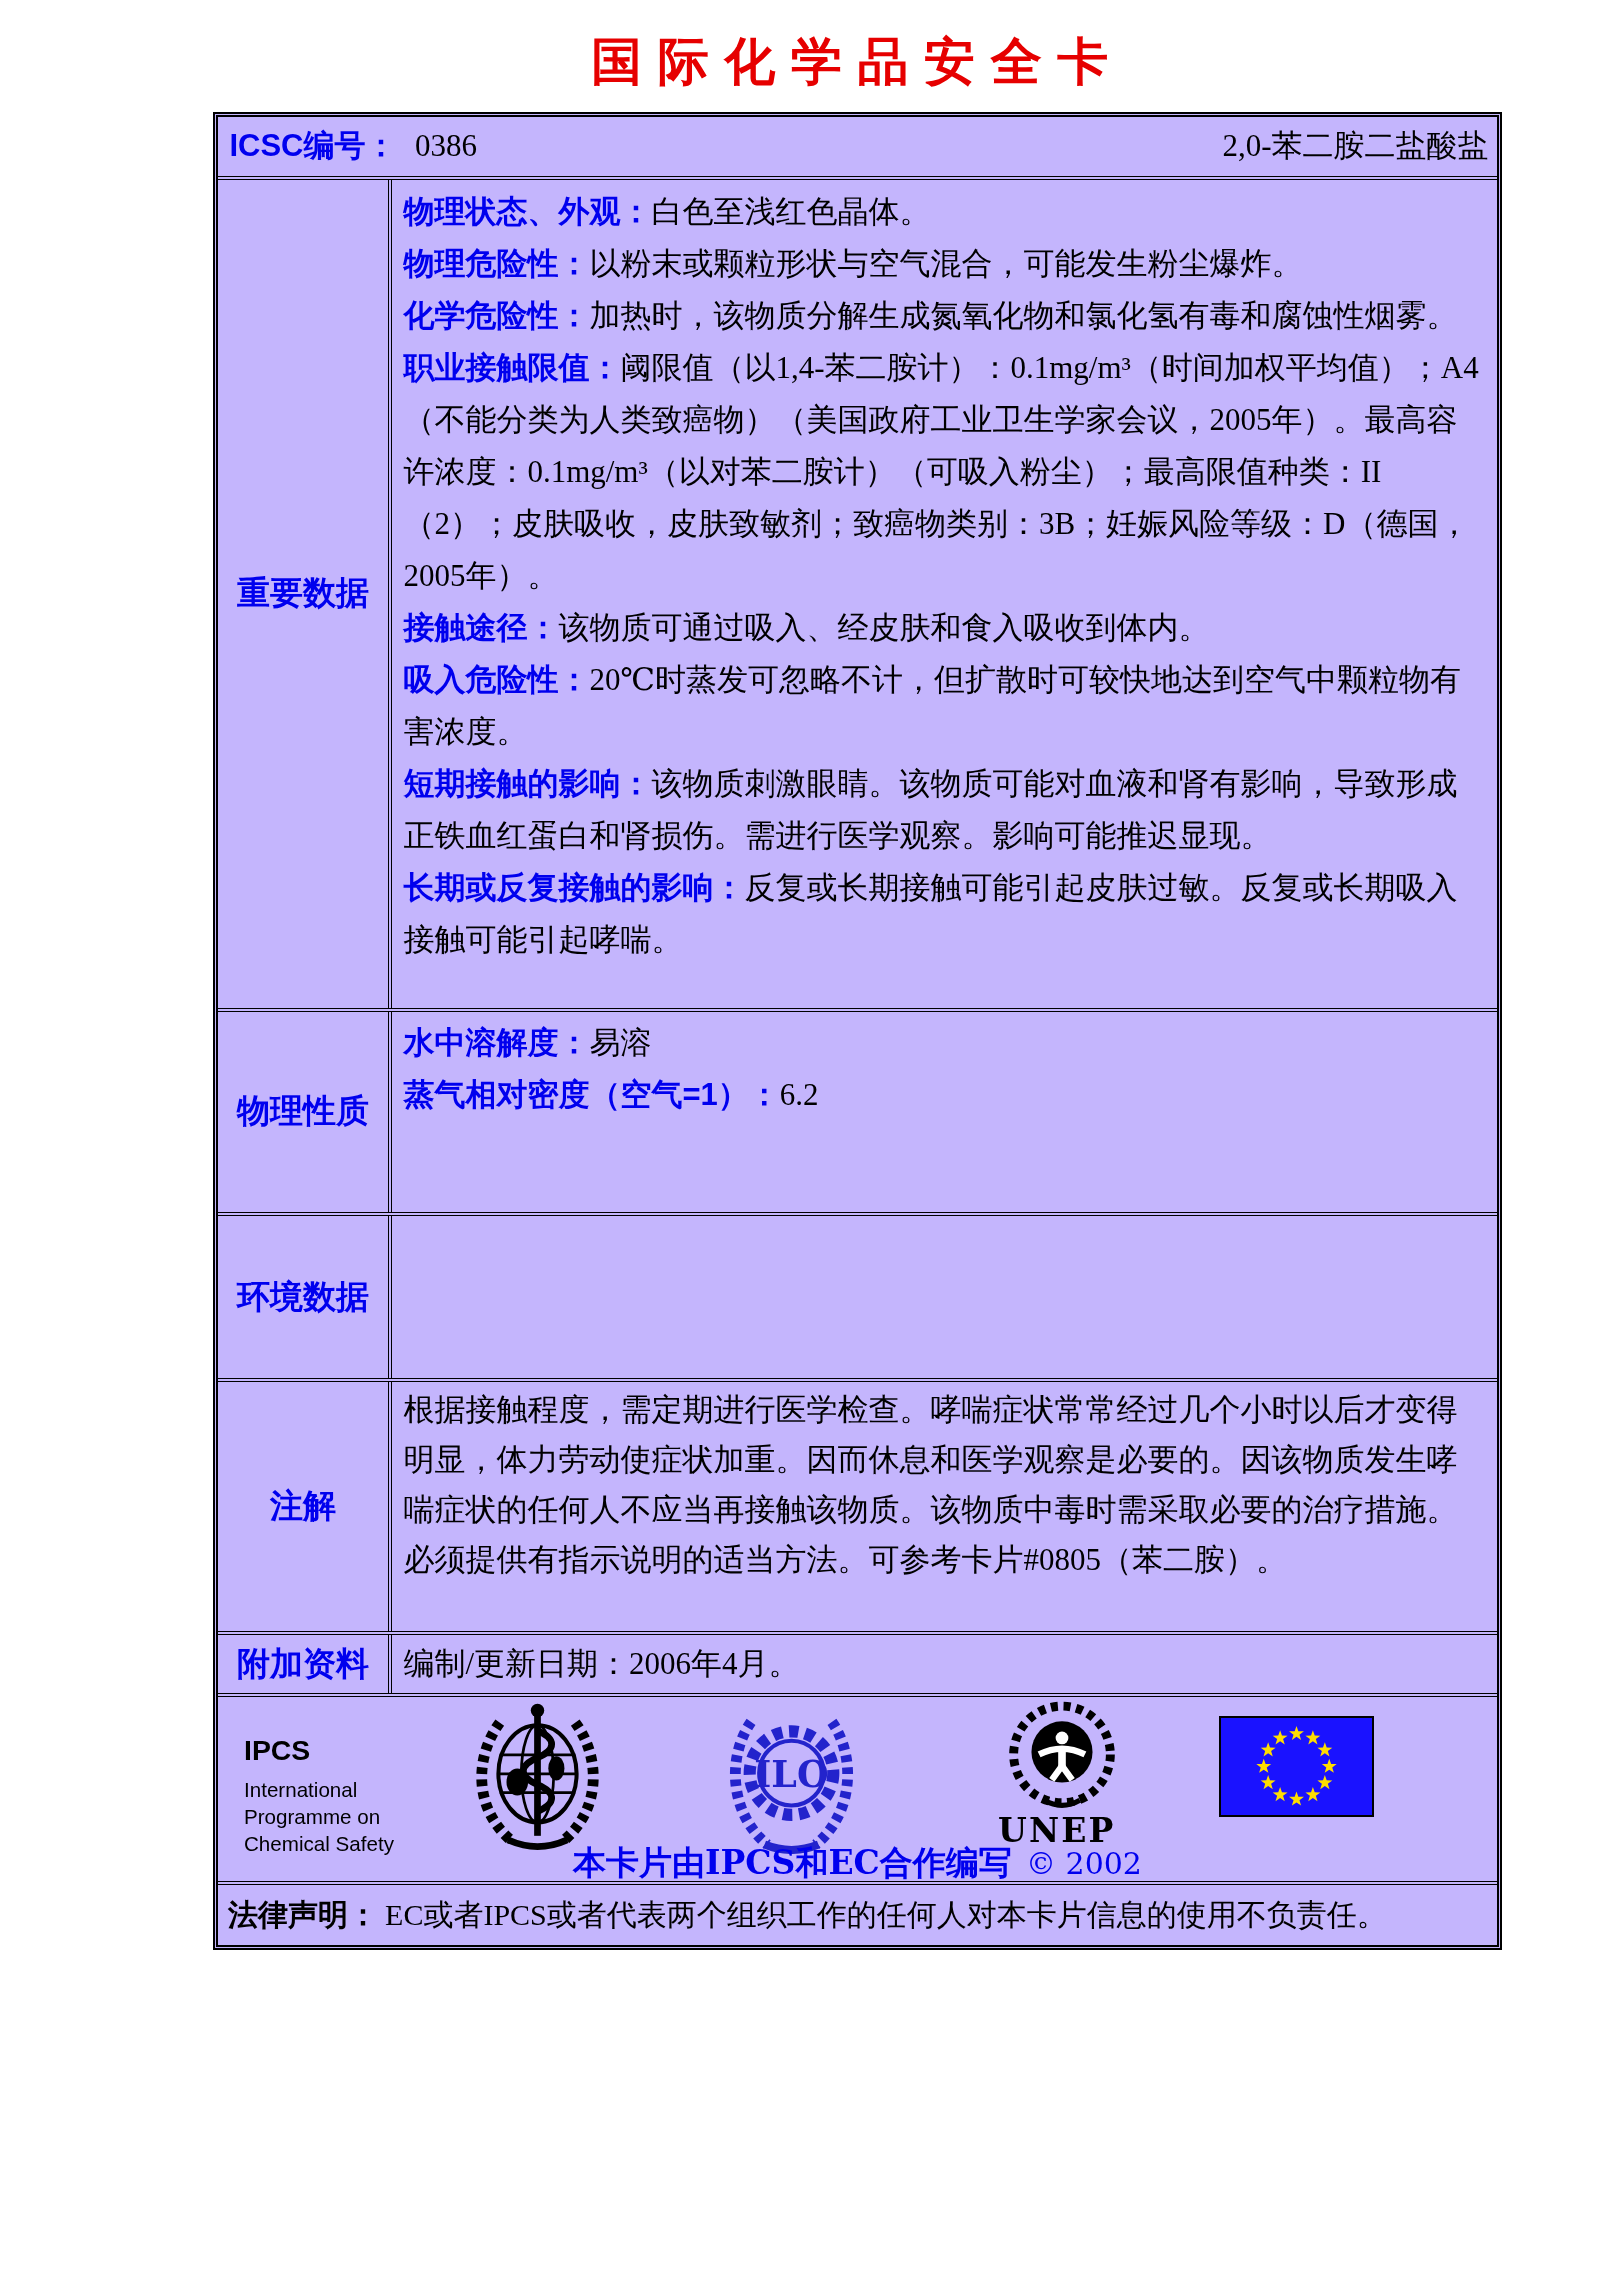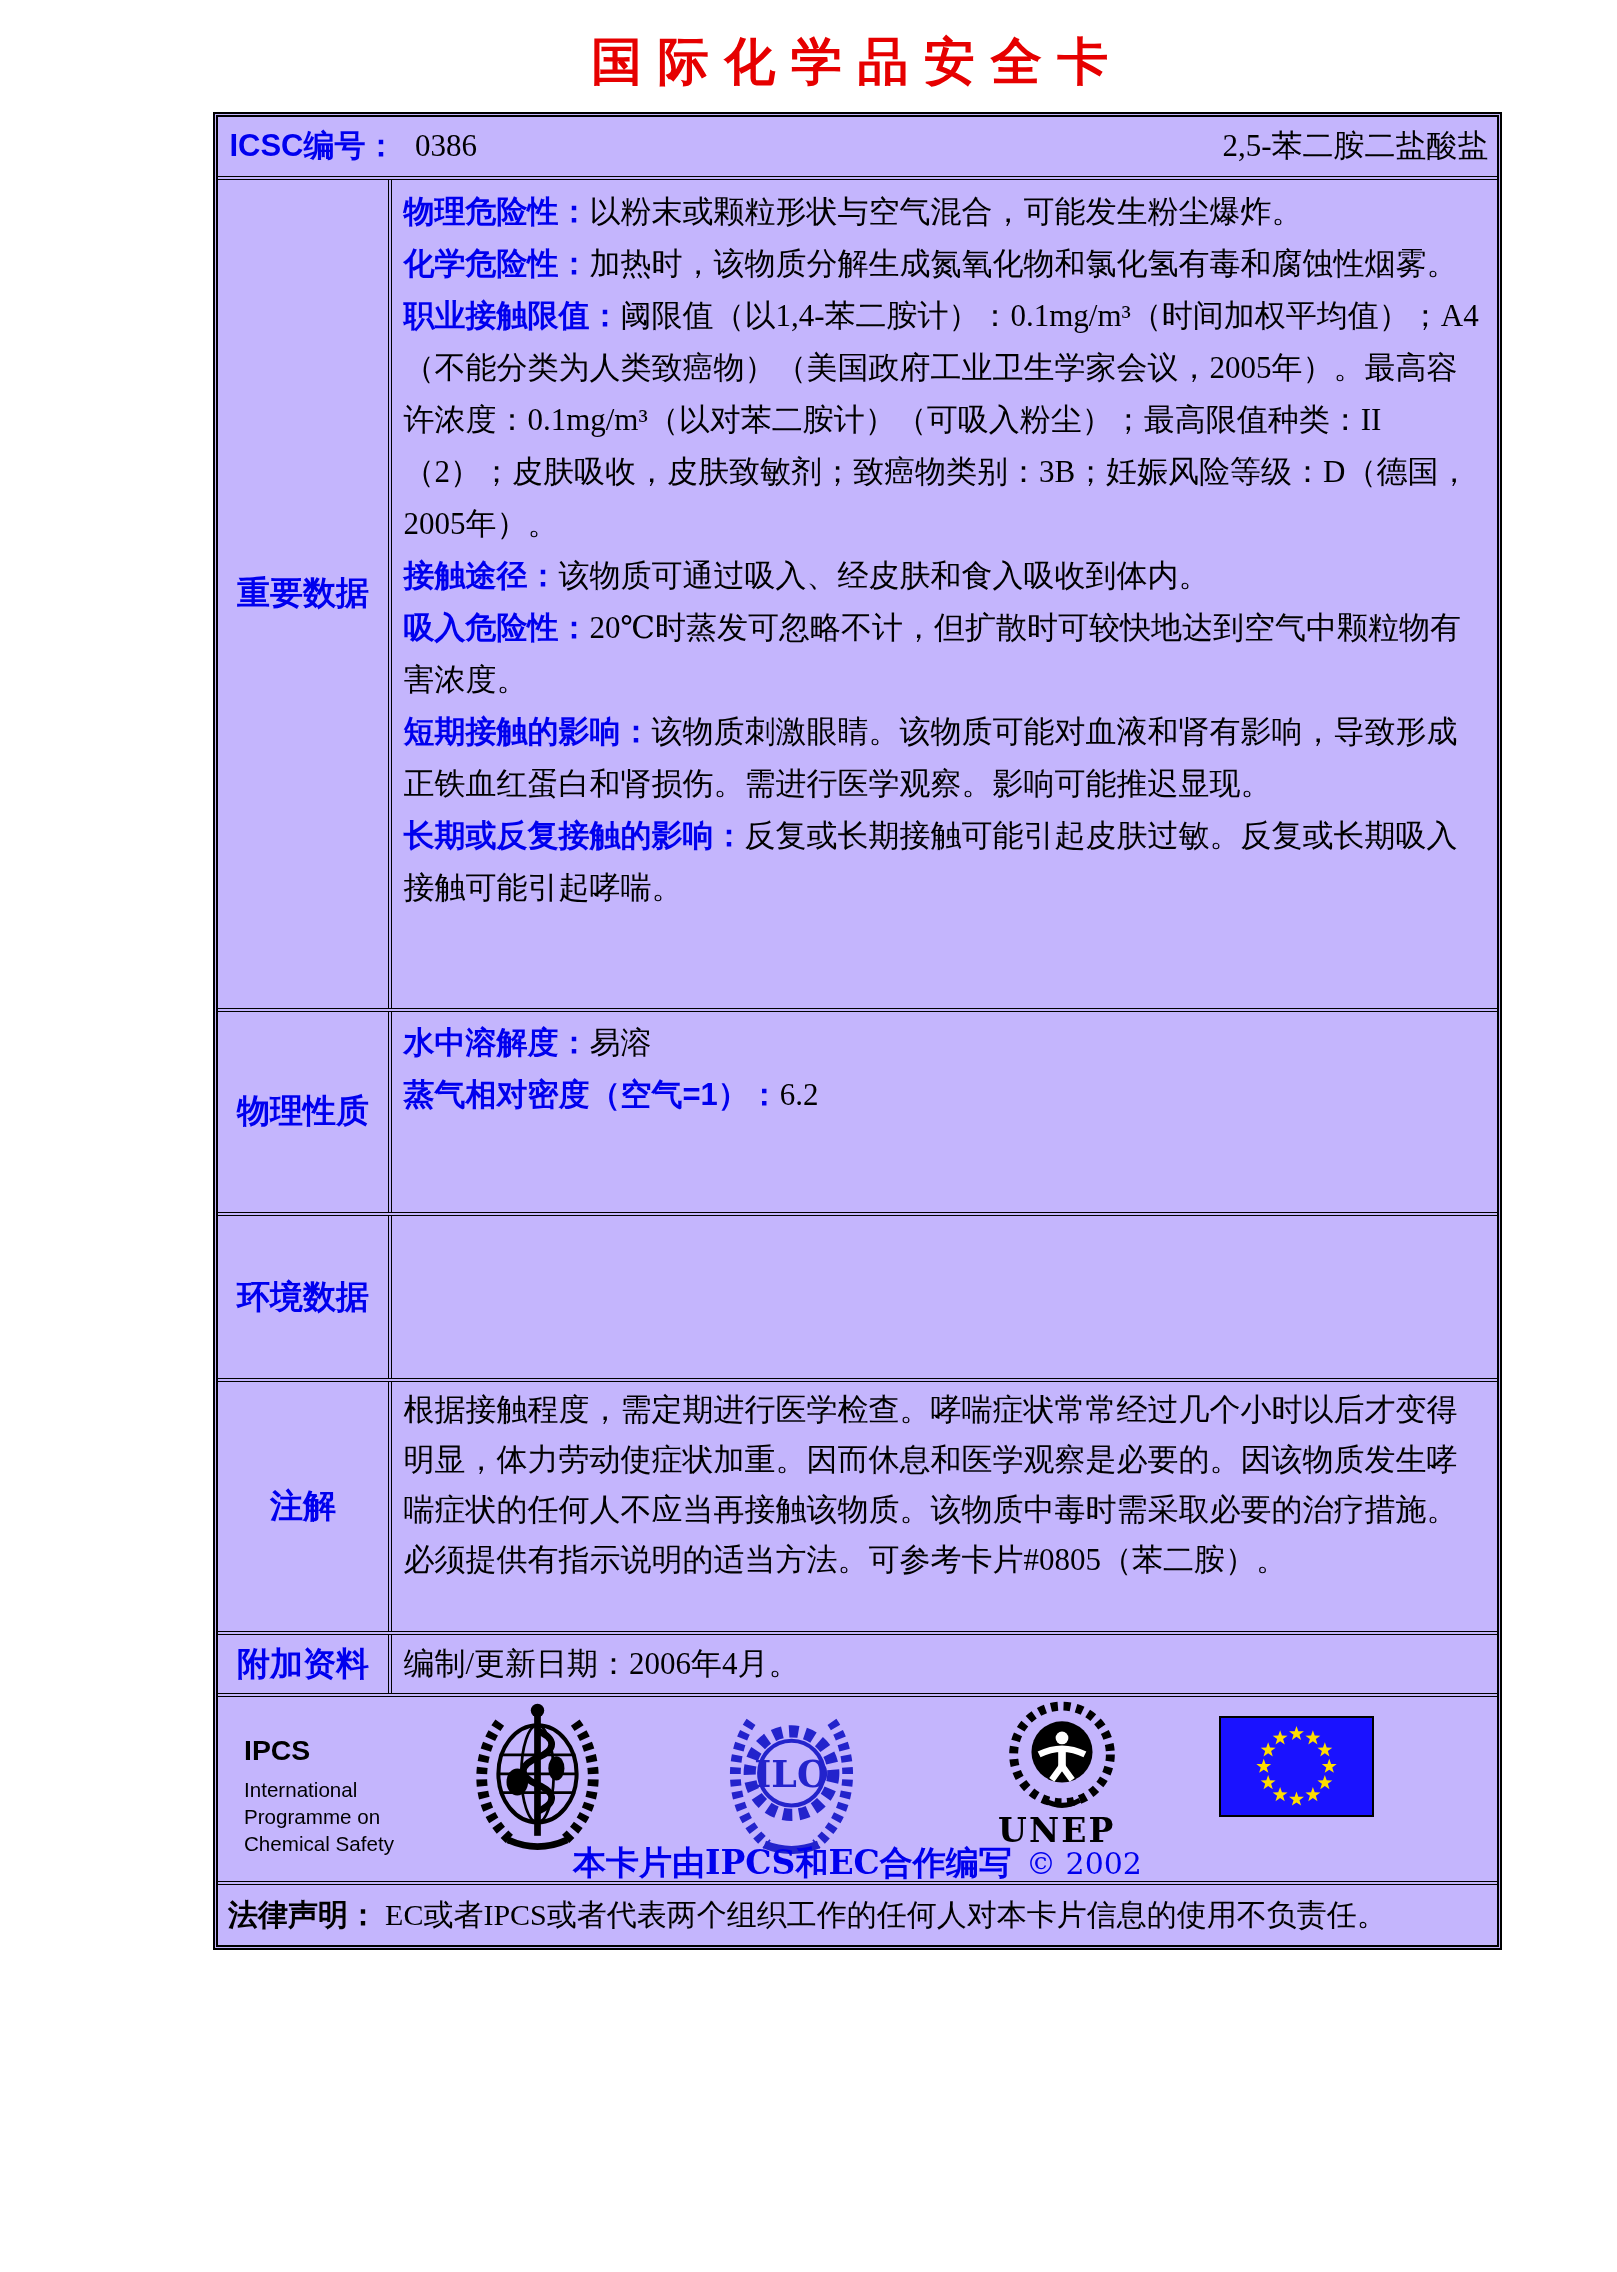--- a/index.html
+++ b/index.html
@@ -64,26 +64,27 @@
 
   <div class="page-title">国际化学品安全卡</div>
 
   <div class="card">
 
     <div class="row r-header">
       <div class="hdr-left">
         <span class="hdr-icsc-label">ICSC编号：</span>
         <span class="hdr-icsc-number">0386</span>
       </div>
-      <div class="hdr-name">2,5-苯二胺二盐酸盐</div>
+      <div class="hdr-name">2,0-苯二胺二盐酸盐</div>
     </div>
 
     <div class="row r-important">
       <div class="label-cell">重要数据</div>
       <div class="content-cell">
+        <p><span class="inline-lbl">物理状态、外观：</span><span>白色至浅红色晶体。</span></p>
         <p><span class="inline-lbl">物理危险性：</span><span>以粉末或颗粒形状与空气混合，可能发生粉尘爆炸。</span></p>
         <p><span class="inline-lbl">化学危险性：</span><span>加热时，该物质分解生成氮氧化物和氯化氢有毒和腐蚀性烟雾。</span></p>
         <p><span class="inline-lbl">职业接触限值：</span><span>阈限值（以1,4-苯二胺计）：0.1mg/m³（时间加权平均值）；A4（不能分类为人类致癌物）（美国政府工业卫生学家会议，2005年）。最高容许浓度：0.1mg/m³（以对苯二胺计）（可吸入粉尘）；最高限值种类：II（2）；皮肤吸收，皮肤致敏剂；致癌物类别：3B；妊娠风险等级：D（德国，2005年）。</span></p>
         <p><span class="inline-lbl">接触途径：</span><span>该物质可通过吸入、经皮肤和食入吸收到体内。</span></p>
         <p><span class="inline-lbl">吸入危险性：</span><span>20℃时蒸发可忽略不计，但扩散时可较快地达到空气中颗粒物有害浓度。</span></p>
         <p><span class="inline-lbl">短期接触的影响：</span><span>该物质刺激眼睛。该物质可能对血液和肾有影响，导致形成正铁血红蛋白和肾损伤。需进行医学观察。影响可能推迟显现。</span></p>
         <p><span class="inline-lbl">长期或反复接触的影响：</span><span>反复或长期接触可能引起皮肤过敏。反复或长期吸入接触可能引起哮喘。</span></p>
       </div>
     </div>
 

